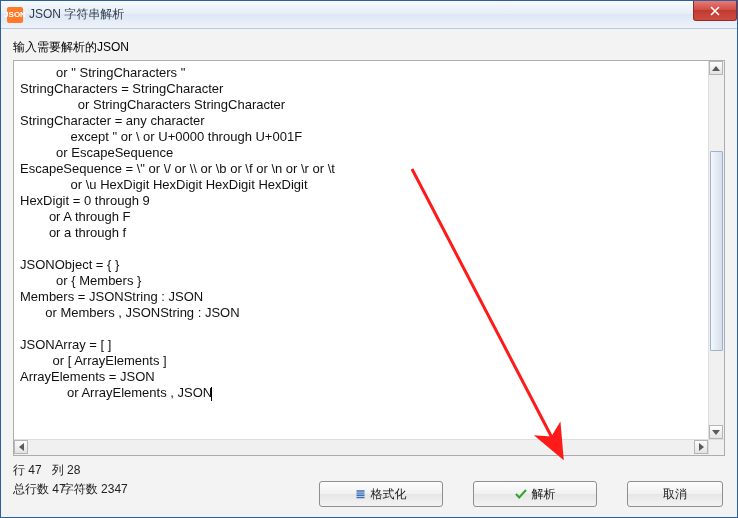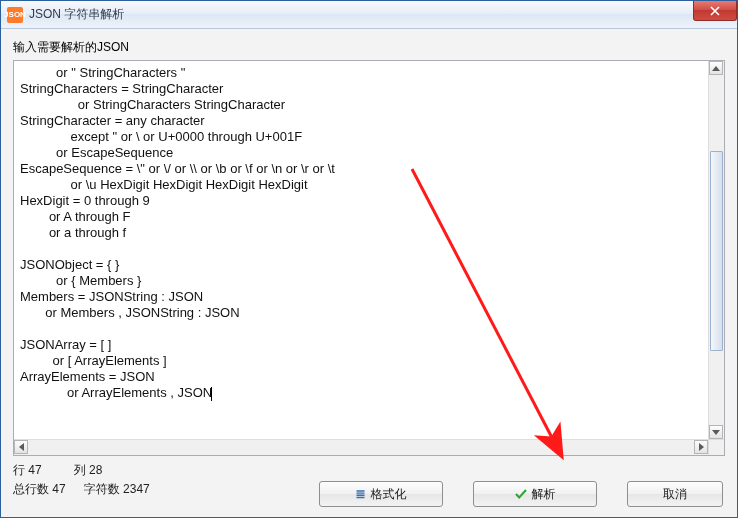--- a/index.html
+++ b/index.html
@@ -125,21 +125,21 @@
   .scroll-h .sbtn.right { right:0; top:0; }
   .tri { width:0;height:0;border-style:solid; }
   .tri.up { border-width:0 4px 5px 4px; border-color:transparent transparent #5a5a5a transparent;}
   .tri.down { border-width:5px 4px 0 4px; border-color:#5a5a5a transparent transparent transparent;}
   .tri.left { border-width:4px 5px 4px 0; border-color:transparent #5a5a5a transparent transparent;}
   .tri.right{ border-width:4px 0 4px 5px; border-color:transparent transparent transparent #5a5a5a;}
 
   .status-row {
     display: flex;
     margin-top: 6px;
-    gap: 32px;
+    gap: 10px;
   }
   .status-row .cell { color:#222; }
 
   .button-row {
     position: absolute;
     right: 14px;
     bottom: 10px;
     display: flex;
     gap: 30px;
     align-items: center;

